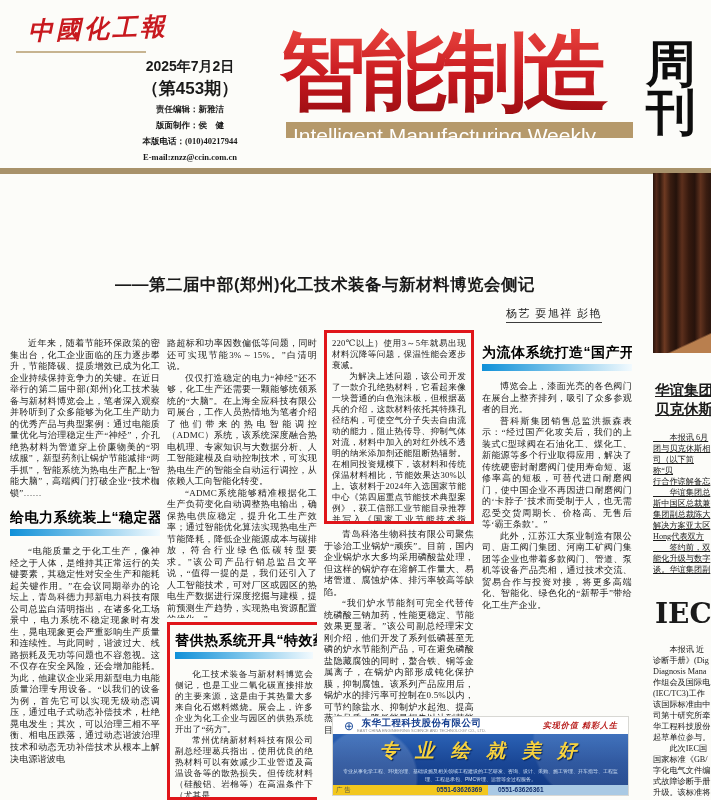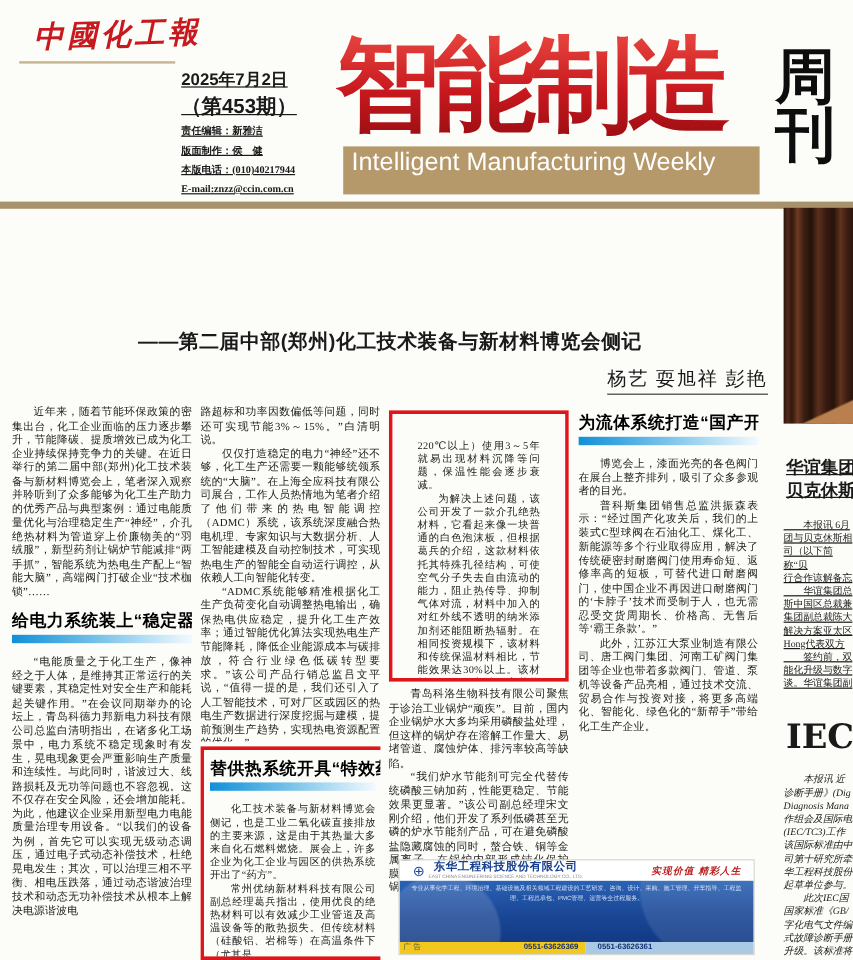--- a/index.html
+++ b/index.html
@@ -3,78 +3,78 @@
 <meta charset="utf-8">
 <style>
   html,body{margin:0;padding:0;background:#e9e9e9;}
   .page{position:relative;width:711px;height:800px;margin:0 auto;background:#fcfcf9;overflow:hidden;
         font-family:"Liberation Serif","DejaVu Serif",serif;color:#1a1a1a;}
 
   
   .logo{position:absolute;left:28px;top:12px;font-size:25px;font-weight:bold;font-style:italic;
         color:var(--masthead_red,#c8191f);letter-spacing:3px;transform:rotate(-2deg);white-space:nowrap;}
   .logo-rule{position:absolute;left:16px;top:51px;width:130px;height:2px;background:#c7b491;}
-  .pubinfo{position:absolute;left:151px;top:58px;width:132px;text-align:left;text-decoration:underline;}
+  .pubinfo{position:absolute;left:124px;top:58px;width:132px;text-align:center;}
   .pubinfo .date{font-size:14px;font-weight:bold;font-family:"Liberation Sans",sans-serif;}
   .pubinfo .issue{font-size:17px;font-weight:bold;margin-top:1px;font-family:"Liberation Sans",sans-serif;}
   .pubinfo .meta{font-size:8.5px;margin-top:4px;font-weight:bold;white-space:nowrap;}
   .mast-cn{position:absolute;left:280px;top:28px;width:352px;font-size:86px;line-height:1;font-weight:900;
         font-family:"Liberation Sans","DejaVu Sans",sans-serif;letter-spacing:-5px;color:var(--masthead_red,#c8191f);white-space:nowrap;}
   @supports (-webkit-background-clip: text){
     .mast-cn{background:linear-gradient(180deg,#e8453f 0%,#c8191f 55%,#9e0e13 100%);
              -webkit-background-clip:text;-webkit-text-fill-color:transparent;}
   }
-  .mast-band{position:absolute;left:286px;top:122px;width:340px;height:40px;background:var(--band_tan,#b5996b);
+  .mast-band{position:absolute;left:286px;top:122px;width:340px;height:16px;background:var(--band_tan,#b5996b);
         color:#fff;font-family:"Liberation Sans",sans-serif;font-size:21px;line-height:28px;padding-left:7px;
         white-space:nowrap;overflow:hidden;}
   .weekly{position:absolute;left:638px;top:40px;width:66px;text-align:center;
         font-family:"Liberation Sans","DejaVu Sans",sans-serif;font-weight:900;font-size:50px;line-height:.96;color:#0d0d0d;}
   .weekly span{display:block;}
   .top-rule{position:absolute;left:0;top:168px;width:711px;height:6px;background:var(--rule_tan,#a8926b);}
 
   
   .headline{position:absolute;left:0;top:198px;width:650px;text-align:center;font-size:45px;font-weight:900;
         color:var(--headline_blue,#1b7ec2);letter-spacing:2px;font-family:"DejaVu Serif","Liberation Serif",serif;white-space:nowrap;}
   .subheadline{position:absolute;left:0;top:274px;width:650px;text-align:center;font-size:16.5px;font-weight:bold;
         font-family:"Liberation Sans",sans-serif;letter-spacing:.5px;}
-  .byline{position:absolute;left:506px;top:306px;font-size:16px;letter-spacing:1.5px;
+  .byline{position:absolute;left:506px;top:306px;font-size:11px;letter-spacing:1.5px;
         padding-bottom:1px;border-bottom:1px solid #3c3c3c;}
 
   
   .col{position:absolute;overflow:hidden;text-align:justify;width:150px;}
   #col1{left:10px;top:338px;height:462px;}
   #col2{left:167px;top:338px;height:462px;}
   #col3{left:324px;top:330px;height:414px;}
   #col4{left:482px;top:338px;height:406px;}
   .col p{margin:0;font-size:9px;line-height:1.28;letter-spacing:.2px;}
   .col p.ind{text-indent:2em;}
   .sec{margin:10px 0 2px;font-size:14px;font-weight:bold;color:#000;letter-spacing:.5px;
         font-family:"Liberation Sans",sans-serif;white-space:nowrap;}
   .bar{height:7px;margin:2px 0 10px;background:linear-gradient(90deg,var(--bar_blue,#1090d8) 0%,#7cc4ea 50%,#f2fafe 100%);}
   .prebox{height:280px;overflow:hidden;}
   .redbox{position:absolute;left:0;top:284px;width:138px;height:162px;border:3px solid var(--box_red,#e0151a);
         padding:5px;overflow:hidden;background:#fcfcf9;}
   .redbox .sec{margin-top:2px;}
   .redbox p{font-size:8.6px;}
-  .redbox3{border:3px solid var(--box_red,#e0151a);padding:21px;height:178px;overflow:hidden;margin:12px 0 5px;}
+  .redbox3{border:3px solid var(--box_red,#e0151a);padding:5px;height:178px;overflow:hidden;margin:0 0 5px;}
   .redbox3 p{font-size:8.6px;}
 
   
   .side{position:absolute;left:645px;top:173px;width:66px;height:627px;overflow:hidden;}
   .photo{margin-left:8px;width:58px;height:180px;
      background-image:
        linear-gradient(335deg,#b97f4e 0 9%,rgba(0,0,0,0) 10%),
        linear-gradient(90deg,#2a150d 0,#53291a 6%,#31190e 12%,#6e3a22 20%,#3a1d11 30%,#24120b 40%,
                        #5c2f1c 50%,#35190e 62%,#27130c 72%,#60321e 82%,#3a1d11 92%,#2a150d 100%);}
   .side-h1{margin:28px 0 0 10px;font-size:14.5px;font-weight:bold;line-height:1.3;white-space:nowrap;}
   .side-h1 div{text-decoration:underline;}
   .side-body{margin:14px 0 0 8px;font-size:8.2px;line-height:1.34;white-space:pre-line;text-decoration:underline;}
   .side-h2{margin:20px 0 0 10px;font-size:28px;font-weight:bold;white-space:nowrap;
         font-family:"DejaVu Serif","Liberation Serif",serif;}
-  .side-body2{margin:12px 0 0 8px;font-size:8.2px;line-height:1.34;white-space:pre-line;font-style:italic;}
+  .side-body2{margin:12px 0 0 8px;font-size:8.2px;line-height:1.34;white-space:pre-line;}
 
   
   .ad{position:absolute;left:333px;top:717px;width:295px;height:78px;
         font-family:"Liberation Sans",sans-serif;outline:1px solid #d8d8d4;}
   .ad-top{height:17px;background:#fff;display:flex;align-items:center;}
   .ad-logo{margin:0 3px 0 11px;color:#1b4a9a;font-size:12px;line-height:12px;}
   .ad-namewrap{display:flex;flex-direction:column;line-height:1;}
   .ad-name{font-size:9.5px;font-weight:bold;color:#163f8f;letter-spacing:.5px;white-space:nowrap;text-align:center;}
   .ad-name-en{font-size:4px;color:#8b8b8b;margin-top:1px;white-space:nowrap;}
   .ad-slogan{margin-left:auto;margin-right:10px;font-size:8px;color:#b9201f;font-style:italic;
@@ -194,20 +194,21 @@
   <div class="ad">
     <div class="ad-top">
       <span class="ad-logo">⊕</span>
       <span class="ad-namewrap">
         <span class="ad-name">东华工程科技股份有限公司</span>
         <span class="ad-name-en">EAST CHINA ENGINEERING SCIENCE AND TECHNOLOGY CO., LTD.</span>
       </span>
       <span class="ad-slogan">实现价值  精彩人生</span>
     </div>
     <div class="ad-mid">
+      <div class="ad-big">专 业 绘 就 美 好</div>
       <div class="ad-small">专业从事化学工程、环境治理、基础设施及相关领域工程建设的工艺研发、咨询、设计、采购、施工管理、开车指导、工程监理、工程总承包、PMC管理、运营等全过程服务。</div>
     </div>
     <div class="ad-bot">
       <span class="ad-bot-left">广 告</span>
       <span class="ad-bot-mid">0551-63626369</span>
       <span class="ad-bot-right">0551-63626361</span>
     </div>
   </div>
 
 </div>

